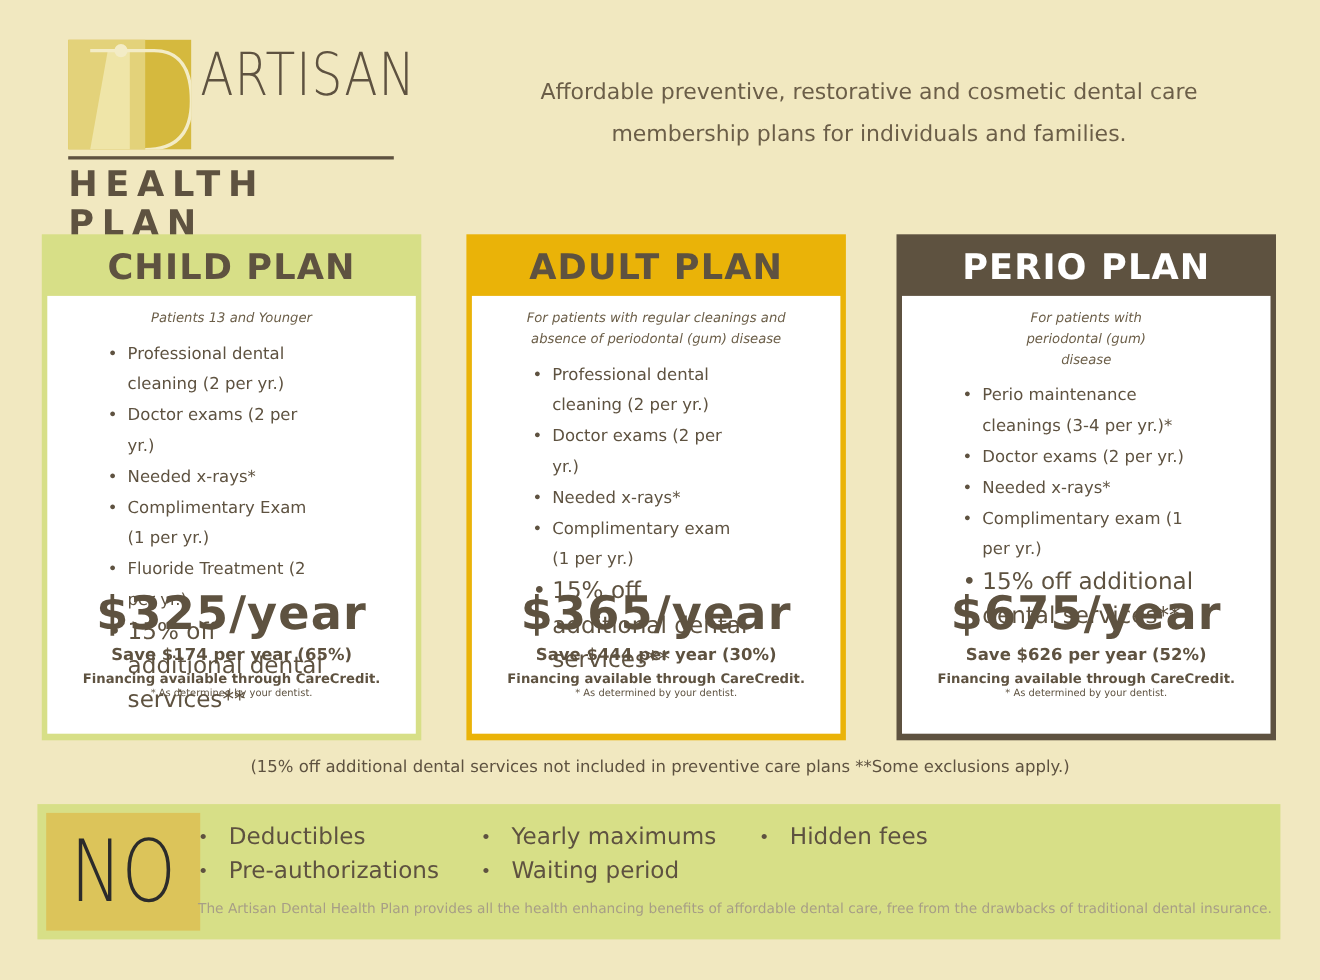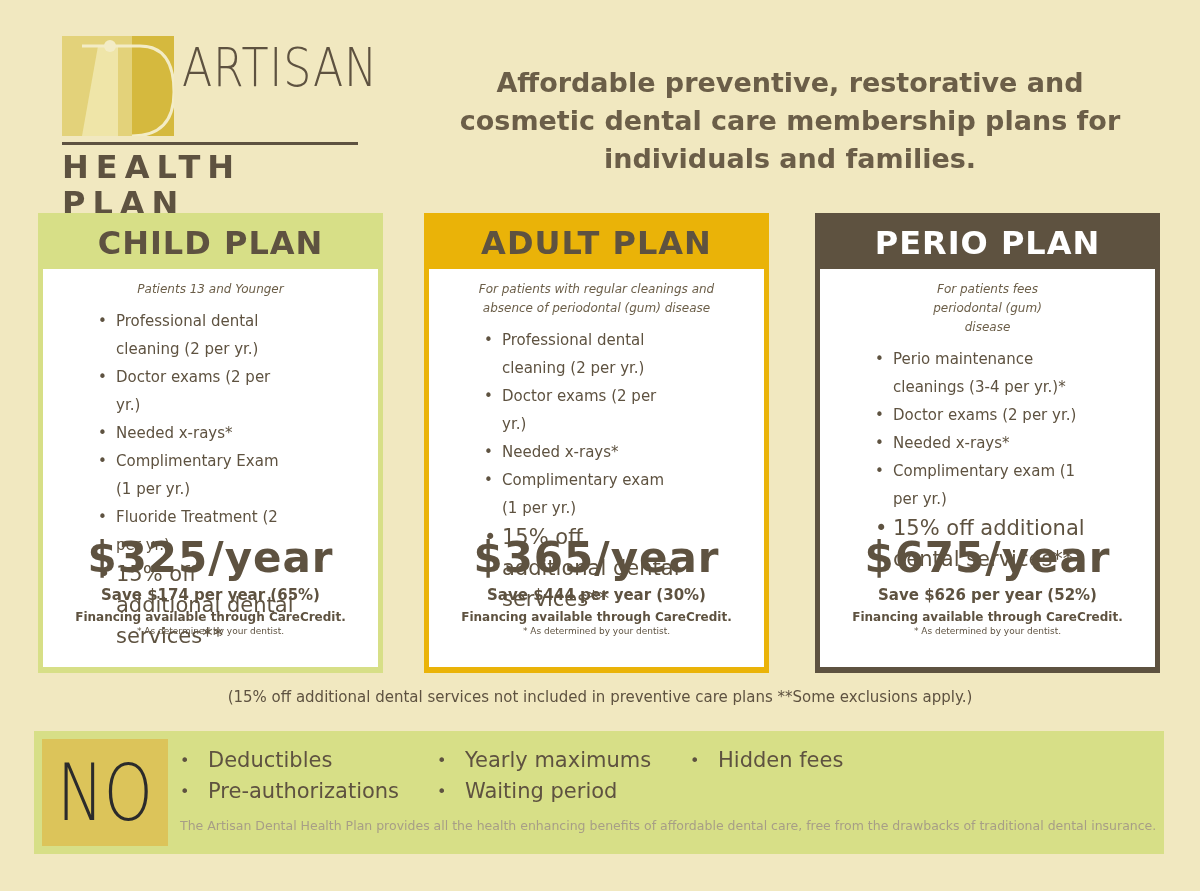--- a/index.html
+++ b/index.html
@@ -6,21 +6,21 @@
   body {
     width:1200px; height:891px; background:#f1e8c0; position:relative; overflow:hidden;
     font-family:"DejaVu Sans", sans-serif; color:#5e5240;
   }
   .logo { position:absolute; left:62px; top:36px; width:300px; height:150px; }
   .logo-mark { position:absolute; left:0; top:0; width:112px; height:100px; }
   .logo-artisan { position:absolute; left:120px; top:2px; font-family:"DejaVu Sans", sans-serif; font-weight:200; font-size:54px; letter-spacing:1px; color:#5e5240; line-height:60px; transform:scaleX(0.82); transform-origin:left; }
   .logo-dental { position:absolute; left:124px; top:72px; font-size:26px; letter-spacing:16px; color:#d5b93e; font-weight:400; line-height:30px; }
   .logo-rule { position:absolute; left:0; top:106px; width:296px; height:3px; background:#5e5240; }
   .logo-health { position:absolute; left:0; top:113px; font-size:32px; font-weight:bold; letter-spacing:7px; color:#5e5240; line-height:36px; }
-  .tagline { position:absolute; left:440px; top:64px; width:700px; font-size:27px; font-weight:bold; line-height:38px; color:#6b5e48; text-align:center; }
+  .tagline { position:absolute; left:440px; top:64px; width:700px; font-size:20px; font-weight:normal; line-height:38px; color:#6b5e48; text-align:center; }
 
   .card { position:absolute; top:213px; width:345px; height:460px; }
   .card.child { left:38px; background:#d7df87; }
   .card.adult { left:424px; background:#eab308; }
   .card.perio { left:815px; background:#5e5240; }
   .card-title { height:58px; line-height:60px; text-align:center; font-size:32px; font-weight:bold; letter-spacing:1px; color:#5e5240; }
   .card.perio .card-title { color:#ffffff; }
   .card-body { position:absolute; left:5px; right:5px; top:56px; bottom:6px; background:#ffffff; }
   .card-sub { text-align:center; font-style:italic; font-size:12px; color:#6b5e48; margin-top:11px; line-height:19px; }
   .bullets { list-style:none; margin:8px 0 0 0; padding:0 0 0 55px; }
@@ -29,21 +29,21 @@
   .bullets li.big { font-size:21px; line-height:31px; }
   .price { text-align:center; font-size:42px; font-weight:bold; color:#5e5240; letter-spacing:1px; line-height:48px; }
   .save { text-align:center; font-size:15px; font-weight:bold; color:#5e5240; margin-top:4px; }
   .fin { text-align:center; font-size:12px; color:#5e5240; margin-top:6px;font-weight:bold; }
   .note { text-align:center; font-size:9px; color:#5e5240; margin-top:2px; }
   .pos { position:absolute; left:0; right:0; }
 
   .footnote { position:absolute; left:0; width:1200px; top:688px; text-align:center; font-size:15px; color:#5e5240; }
 
   .no-panel { position:absolute; left:34px; top:731px; width:1130px; height:123px; background:#d7df87; }
-  .no-box { position:absolute; left:8px; top:8px; width:126px; height:107px; background:#dcc45a; }
+  .no-box { position:absolute; left:8px; top:8px; width:140px; height:107px; background:#dcc45a; }
   .no-text { position:absolute; left:0; right:0; top:12px; text-align:center; font-size:78px; font-weight:200; color:#2b2b2b; line-height:84px; transform:scaleX(0.8); }
   .no-col { position:absolute; top:14px; list-style:none; margin:0; padding:0; }
   .no-col li { font-size:21px; line-height:31px; color:#5e5240; padding-left:28px; position:relative; }
   .no-col li::before { content:"•"; position:absolute; left:0; font-size:16px; }
   .no-desc { position:absolute; left:146px; top:87px; font-size:12.5px; color:#a79e86; white-space:nowrap; }
 </style>
 </head>
 <body>
 
 <div class="logo">
@@ -98,21 +98,21 @@
       <div class="save">Save $444 per year (30%)</div>
       <div class="fin">Financing available through CareCredit.</div>
       <div class="note">* As determined by your dentist.</div>
     </div>
   </div>
 </div>
 
 <div class="card perio">
   <div class="card-title">PERIO PLAN</div>
   <div class="card-body">
-    <div class="card-sub" style="padding:0 90px;">For patients fees periodontal (gum) disease</div>
+    <div class="card-sub" style="padding:0 90px;">For patients with periodontal (gum) disease</div>
     <ul class="bullets" style="width:210px;">
       <li>Perio maintenance cleanings (3-4 per yr.)*</li>
       <li>Doctor exams (2 per yr.)</li>
       <li>Needed x-rays*</li>
       <li>Complimentary exam (1 per yr.)</li>
       <li class="big">15% off additional dental services**</li>
     </ul>
     <div class="pos" style="top:265px;">
       <div class="price">$675/year</div>
       <div class="save">Save $626 per year (52%)</div>

